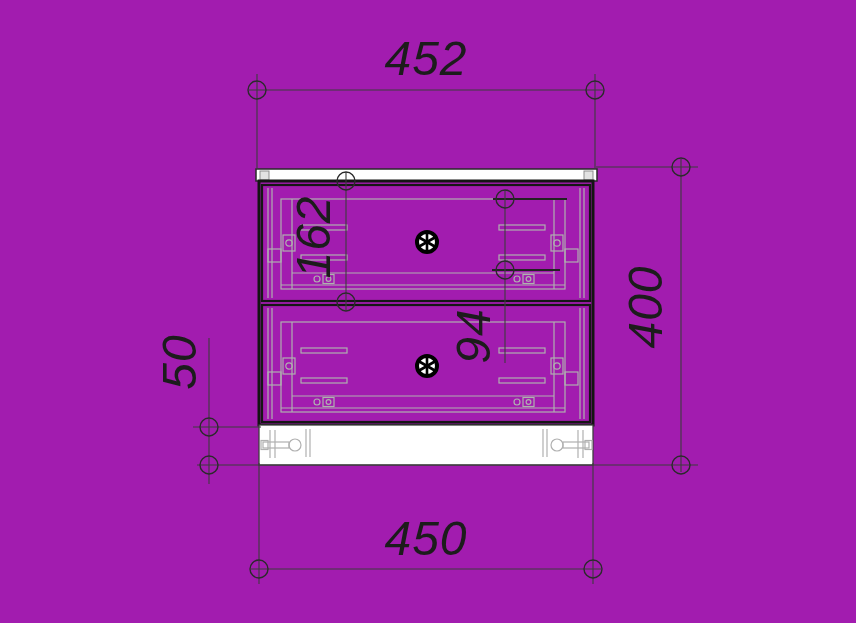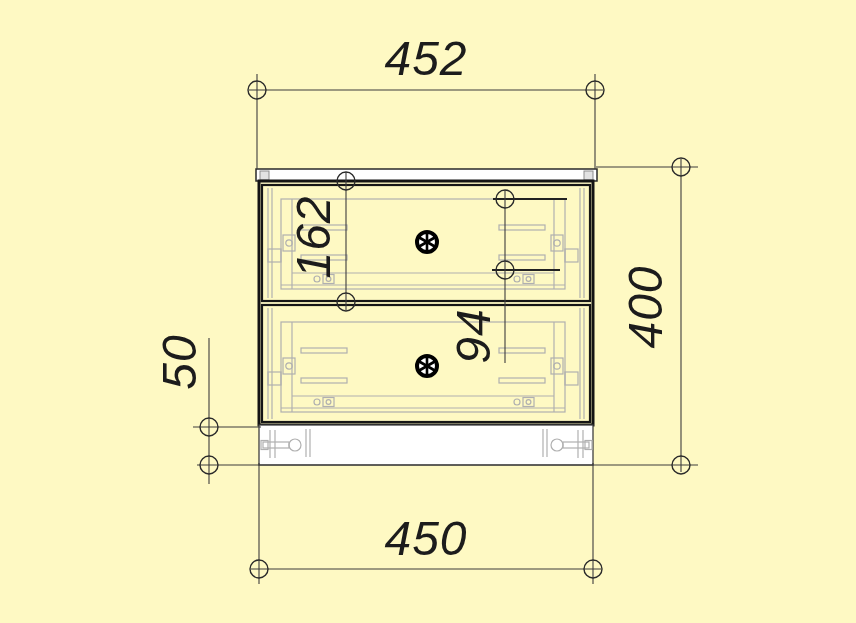--- a/index.html
+++ b/index.html
@@ -1,16 +1,16 @@
 <!DOCTYPE html>
 <html><head>
 <meta charset="utf-8">
 <style>
   html,body{margin:0;padding:0;background:#ffffff;}
-  .canvas{position:relative;width:856px;height:623px;background:#fef9c3;overflow:hidden;
+  .canvas{position:relative;width:856px;height:623px;background:#a21caf;overflow:hidden;
           font-family:"Liberation Sans",sans-serif;}
   svg{display:block;}
   
   .outline-thick{stroke:#141414;stroke-width:3;fill:none;}
   .front{stroke:#161616;stroke-width:2.2;fill:none;}
   .panel{stroke:#2a2a2a;stroke-width:1.5;fill:#ffffff;}
   .plinth{stroke:#3f3f3f;stroke-width:1.3;fill:#ffffff;}
   
   .hw{stroke:#b0b0b0;stroke-width:1.2;fill:none;}
   .hw-fill{stroke:#8d8d8d;stroke-width:1;fill:#e2e2e2;}

